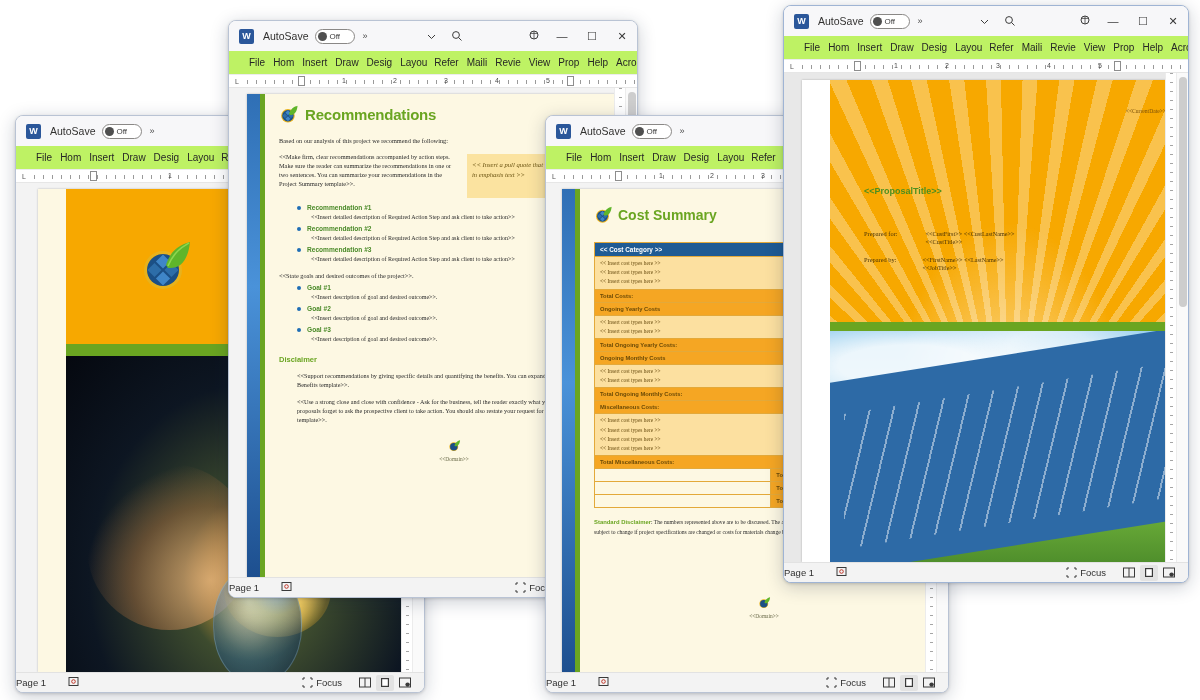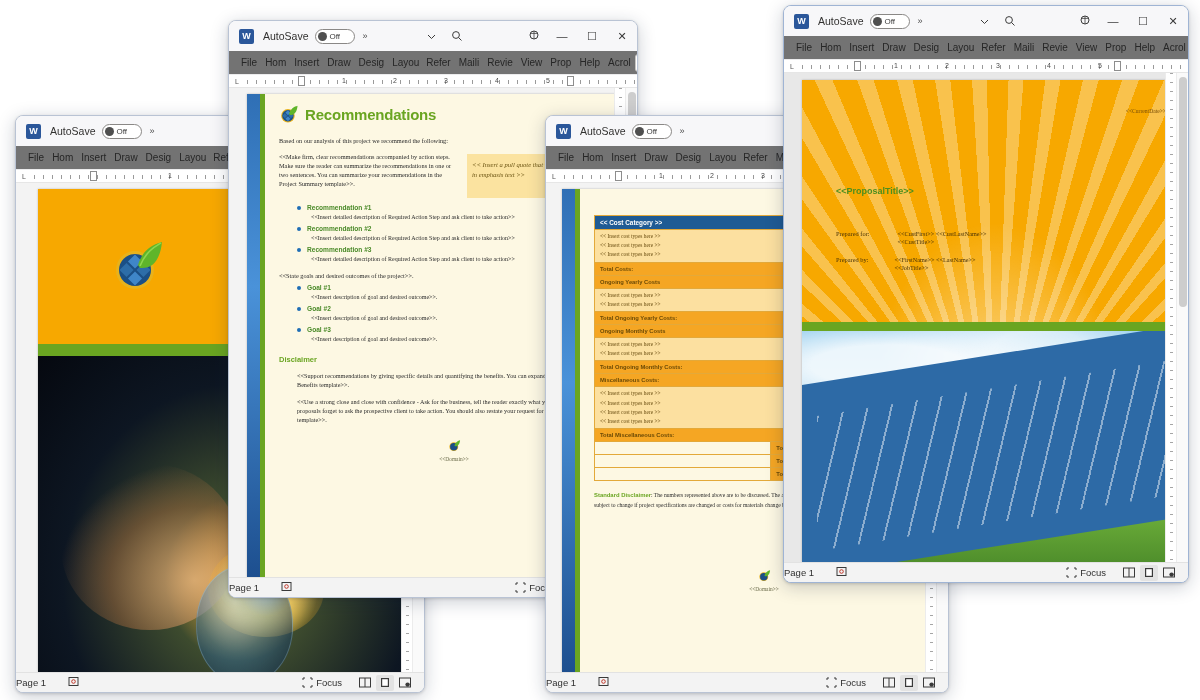--- a/index.html
+++ b/index.html
@@ -52,23 +52,23 @@
     color: #3c3c3c; font-size: 11px;
   }
   .win-ctrls { display: flex; height: 30px; flex: 0 0 auto; }
   .win-ctrls div {
     width: 30px; height: 30px; display: flex; align-items: center; justify-content: center;
     font-size: 11px; color: #3a3a3a;
   }
 
   
   .ribbon {
-    height: 24px; background: #737373;
+    height: 24px; background: #bef264;
     display: flex; align-items: center; flex: 0 0 auto;
-    border-bottom: 1px solid #ececed; overflow: hidden; position: relative;
+    border-bottom: 1px solid #ececed; overflow: hidden; position: relative; padding-left: 8px;
   }
   .rtab {
     font-size: 10px; color: #262626; padding: 0 4px; white-space: nowrap;
     line-height: 24px; flex: 0 0 auto; overflow: hidden; max-width: 34px;
   }
   .rtab.first { margin-left: 8px; max-width: none; }
   .ribbon-right { margin-left: auto; display: flex; align-items: center; gap: 4px; padding-right: 3px; flex: 0 0 auto;}
   .rbtn {
     height: 18px; border: 1px solid #c8c6c4; border-radius: 3px; background: #fff;
     display: flex; align-items: center; justify-content: center; gap: 3px;
@@ -93,20 +93,21 @@
   }
 
   
   .docarea {
     flex: 1 1 auto; position: relative; background: #f3f3f3; overflow: hidden;
     display: flex;
   }
   .page {
     position: relative; background: #fdf8e3; overflow: hidden;
     box-shadow: 0 0 2px rgba(0,0,0,.25);
+    padding-left: 28px;
   }
   .vscroll {
     position: absolute; right: 0; top: 0; bottom: 0; width: 12px;
     background: #fafafa; border-left: 1px solid #ececec;
   }
   .vscroll .thumb {
     position: absolute; left: 2px; width: 8px; background: #cdcdcd; border-radius: 4px;
   }
   .vruler {
     position:absolute; right:12px; top:0; bottom:0; width:11px; background:#fff;
@@ -566,20 +567,36 @@
     <span class="num" style="left:215px">3</span>
     <div class="marker" style="left:69px"></div>
   </div>
 
   <div class="docarea">
     <div class="page" style="margin:6px 0 0 16px; width:358px; flex:1 1 auto; background:#fdf8e3;">
       <div class="sidebar-blue"></div>
       <div class="sidebar-green" style="left:13px;"></div>
 
       <div style="position:absolute; left:32px; right:14px; top:8px; bottom:0;">
+        <div style="display:flex; align-items:center; gap:5px; margin-top:8px;">
+          <span class="logo">
+            <svg width="19" height="19" viewBox="0 0 56 56">
+              <circle cx="25" cy="33" r="19" fill="#e8b21c"></circle>
+              <circle cx="25" cy="33" r="16" fill="#1b4f85"></circle>
+              <g transform="rotate(45 25 33)">
+                <rect x="14" y="22" width="10" height="10" fill="#3f86c8"></rect>
+                <rect x="26" y="22" width="10" height="10" fill="#2d6da8"></rect>
+                <rect x="14" y="34" width="10" height="10" fill="#2d6da8"></rect>
+                <rect x="26" y="34" width="10" height="10" fill="#3f86c8"></rect>
+              </g>
+              <path d="M28 28 C34 8, 50 6, 52 5 C50 24, 42 32, 30 31 Z" fill="#5fb52a"></path>
+            </svg>
+          </span>
+          <span class="doc-h1" style="font-size:14px;">Cost Summary</span>
+        </div>
 
         <table class="ct" style="margin-top:18px; font-size:5.4px;">
           <tbody>
               <tr>
             <td class="hdr" colspan="2" style="font-size:6.4px; padding:3px 5px;">&lt;&lt; Cost Category &gt;&gt;</td>
           </tr>
           <tr>
             <td class="light" colspan="2" style="line-height:1.7; padding:2px 5px;">
               &lt;&lt; Insert cost types here &gt;&gt;<br>&lt;&lt; Insert cost types here &gt;&gt;<br>&lt;&lt; Insert cost types here &gt;&gt;
             </td>

